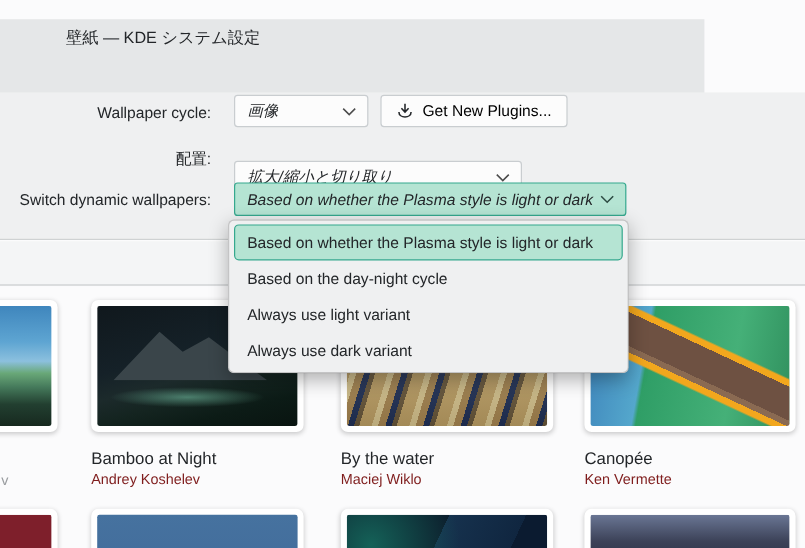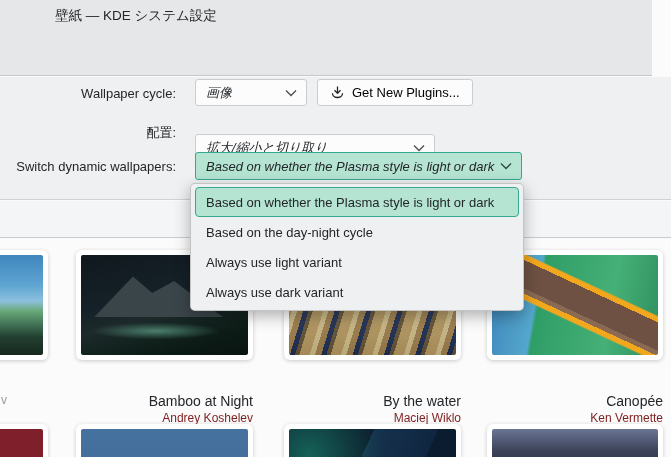--- a/index.html
+++ b/index.html
@@ -6,21 +6,21 @@
   html, body { width: 671px; height: 457px; overflow: hidden; }
   body {
     font-family: "Liberation Sans", "DejaVu Sans", sans-serif;
     color: #232629;
     position: relative;
     background: #fbfbfc;
   }
 
   
   .header {
-    position: absolute; left: 0; top: 0; width: 652px; height: 76px;
+    position: absolute; left: 0; top: 16px; width: 587px; height: 76px;
     background: #e5e7e8;
     border-bottom: 1px solid #c4c8ca;
   }
   .window-title {
     position: absolute; left: 55px; top: 7px;
     font-size: 13.5px; color: #232629;
   }
 
   
   .form-area {
@@ -80,21 +80,21 @@
     position: absolute;
     width: 177px; height: 110px;
     background: #ffffff;
     border-radius: 6px;
     padding: 5px;
     box-shadow: 0 1px 4px rgba(0,0,0,0.20);
     cursor: pointer;
   }
   .thumb { width: 100%; height: 100%; border-radius: 2px; position: relative; overflow: hidden; }
 
-  .caption { position: absolute; width: 177px; text-align: right; margin-top: 19px; }
+  .caption { position: absolute; width: 177px; text-align: left; }
   .wp-title { font-size: 14px; color: #232629; }
   .wp-author { font-size: 12px; color: #7f1d1d; margin-top: 2px; }
   .author-fragment {
     position: absolute; left: 1px; top: 154px;
     font-size: 12px; color: #9a9da0;
   }
 
   
   .thumb-forest {
     background:

